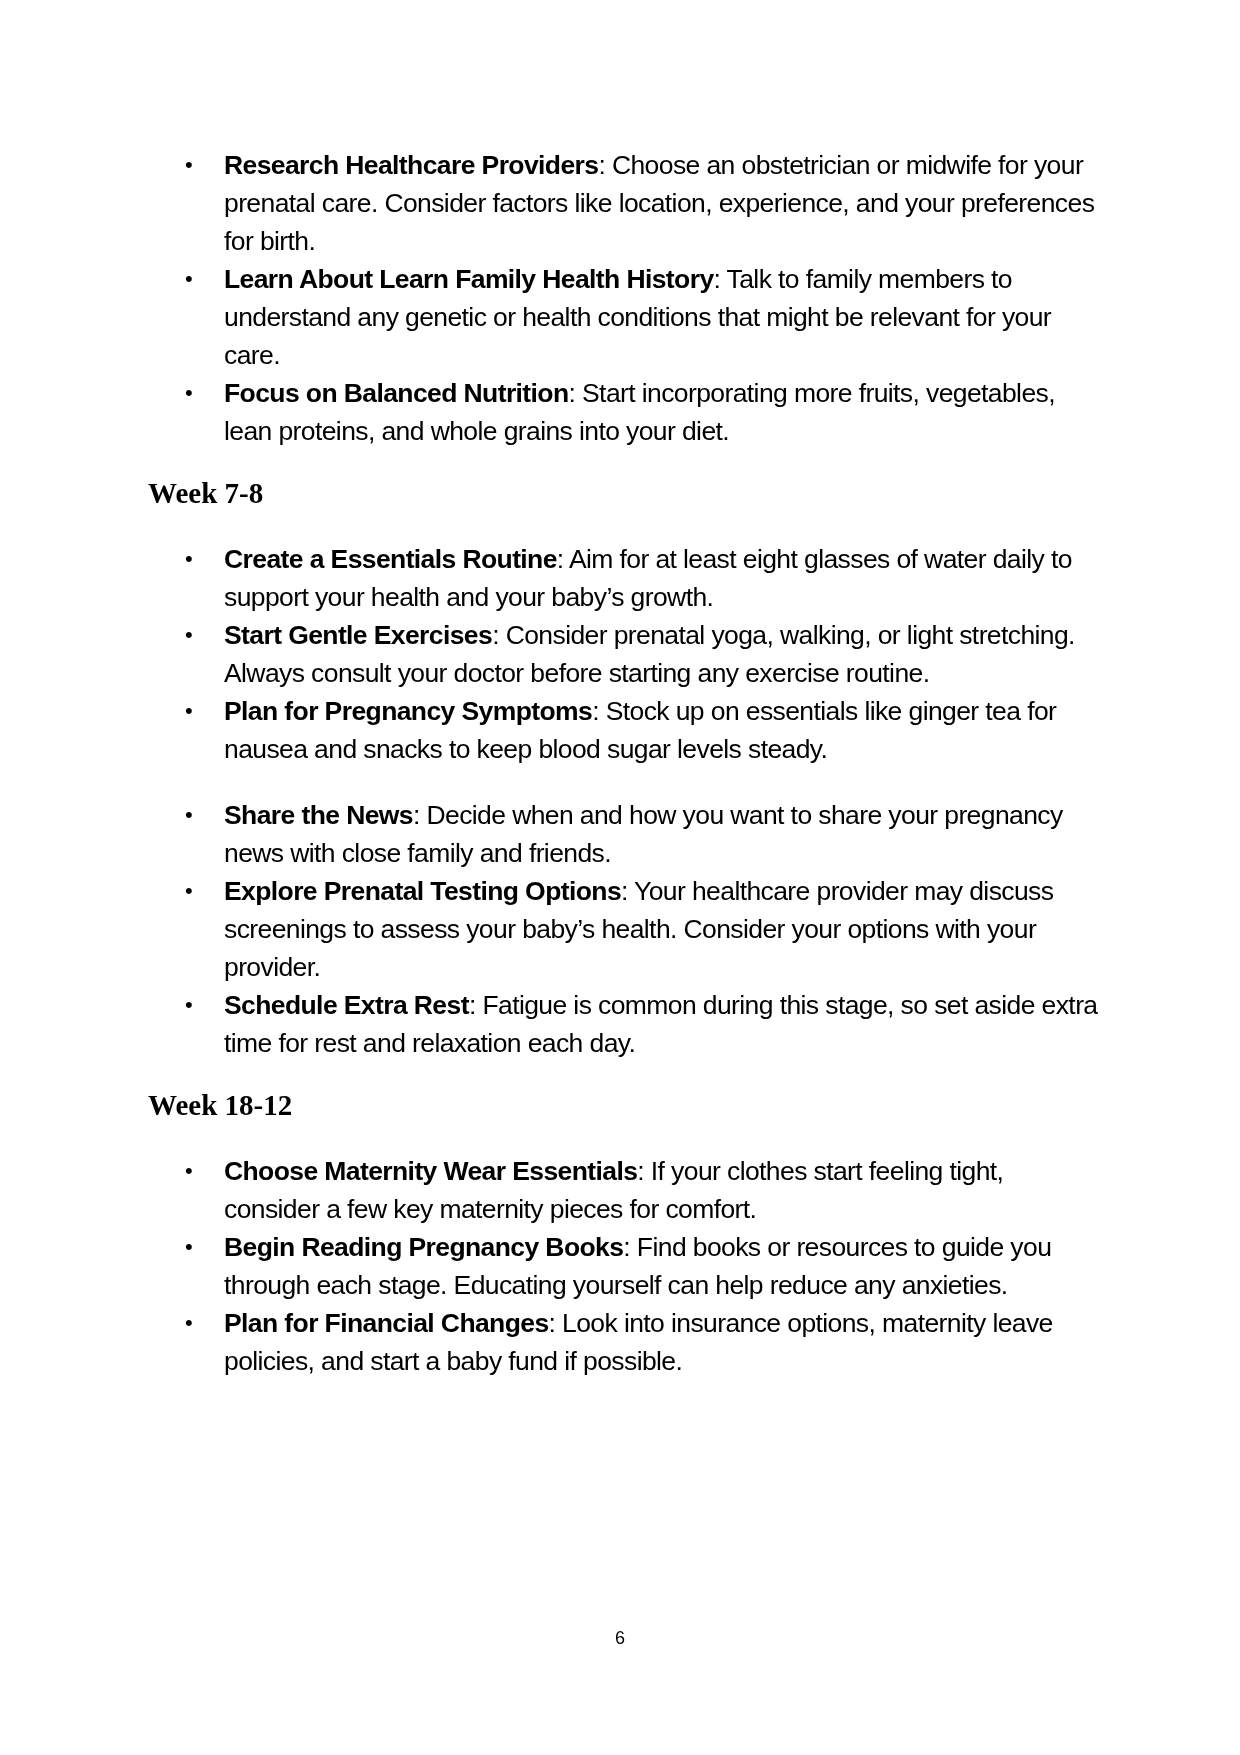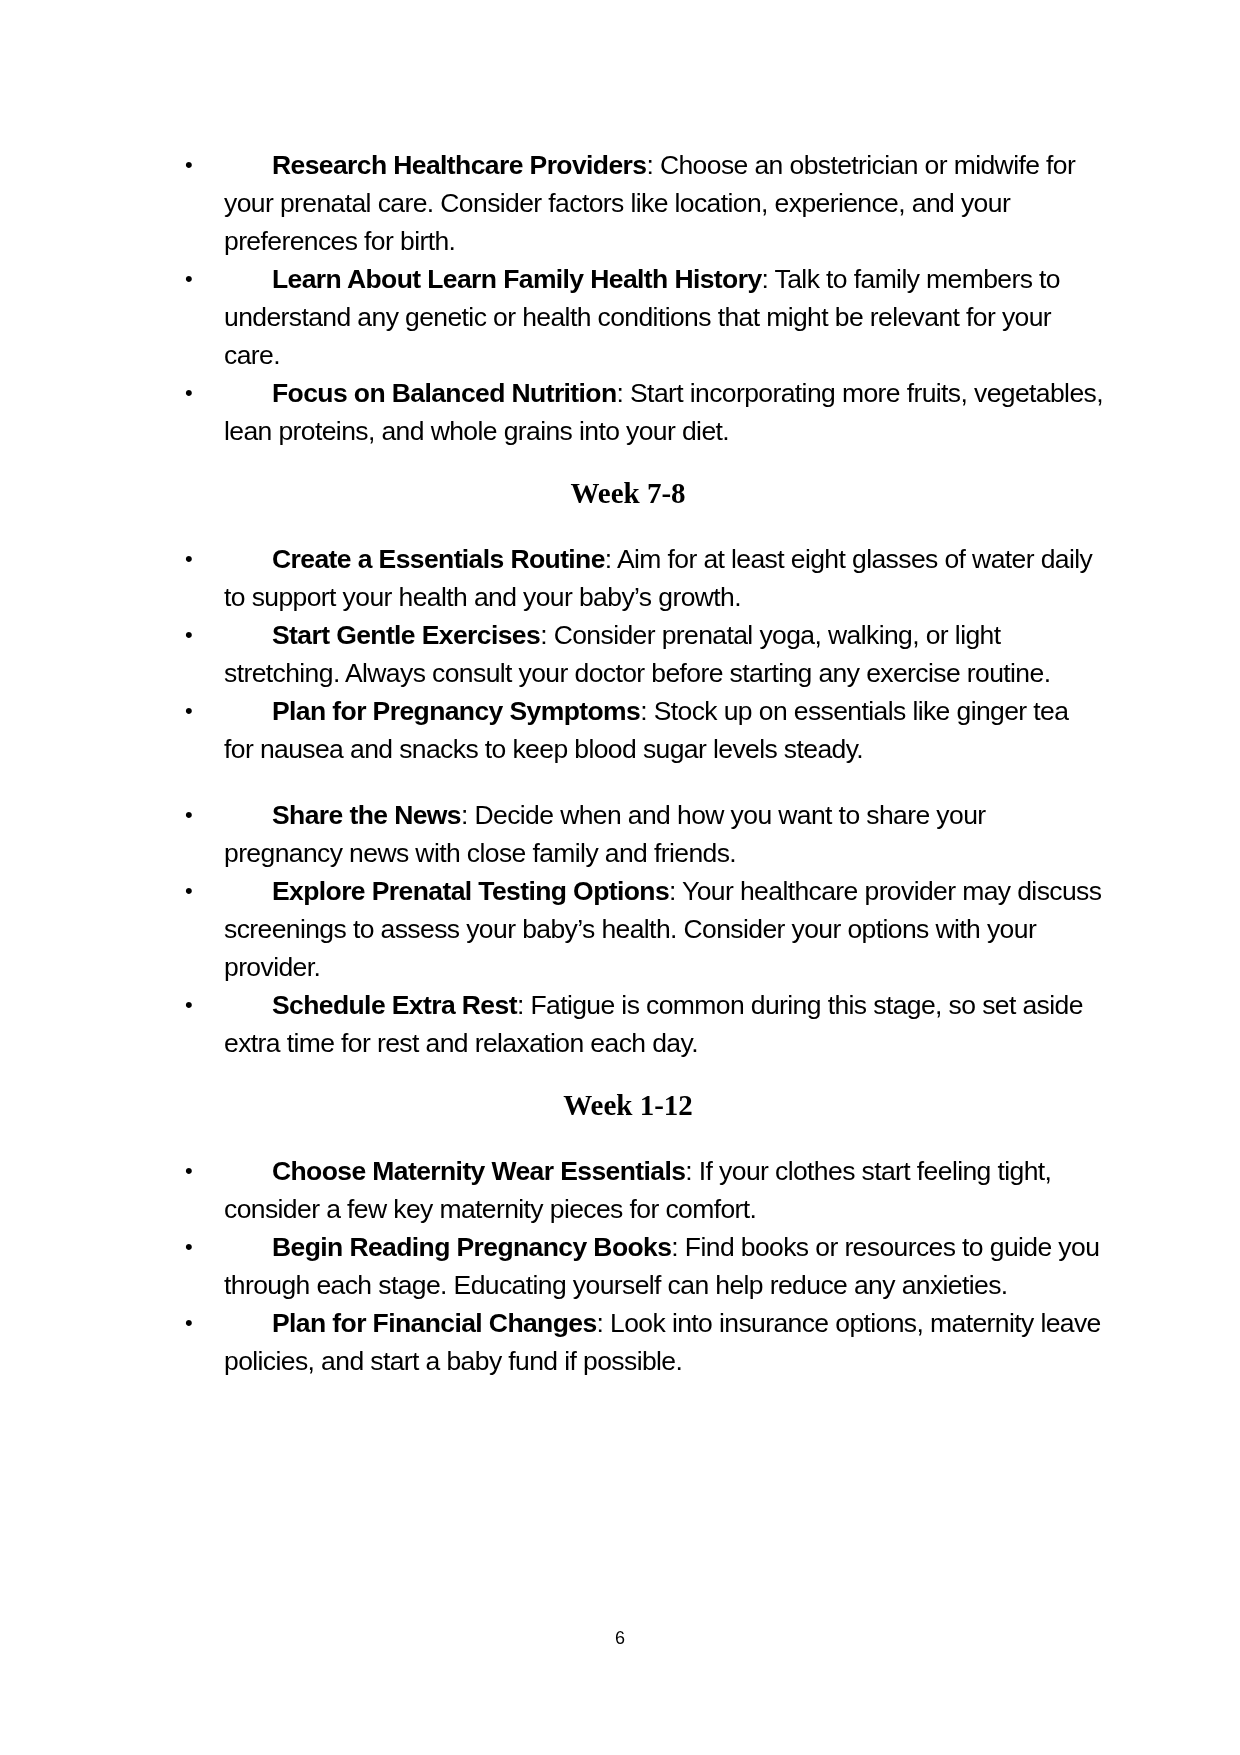--- a/index.html
+++ b/index.html
@@ -4,24 +4,24 @@
   <style>
     html, body { margin: 0; padding: 0; background: #ffffff; }
     body { width: 1240px; height: 1755px; position: relative; overflow: hidden; color: #000; }
     .page { position: absolute; left: 0; top: 0; width: 1240px; height: 1755px; }
     .content { position: absolute; left: 148px; top: 146px; width: 960px; }
     .list { list-style: none; margin: 0; padding: 0; }
     .item { position: relative; padding-left: 76px; font-family: "Liberation Sans", sans-serif;
             font-size: 26.5px; line-height: 38px; letter-spacing: -0.6px; word-spacing: 0px;
             width: 880px; }
     .bullet { position: absolute; left: 37px; top: 0; font-size: 22px; line-height: 38px; }
-    .term { font-weight: bold; margin-left: 48px; }
+    .term { font-weight: bold; }
     .heading { font-family: "Liberation Serif", serif; font-weight: bold; font-size: 29px;
                line-height: 38px; margin: 0; }
-    .h-gap-before { margin-top: 24px; text-align: center; }
+    .h-gap-before { margin-top: 24px; }
     .list-after-h { margin-top: 28px; }
     .page-number { position: absolute; left: 0; width: 1240px; top: 1628px; text-align: center;
                    font-family: "Liberation Sans", sans-serif; font-size: 18px; }
   </style>
 </head>
 <body>
 
 <div class="page">
   <div class="content">
 
@@ -64,21 +64,21 @@
       <li class="item">
         <span class="bullet">•</span>
         <span class="term">Explore Prenatal Testing Options</span><span>: Your healthcare provider may discuss screenings to assess your baby’s health. Consider your options with your provider.</span>
       </li>
       <li class="item">
         <span class="bullet">•</span>
         <span class="term">Schedule Extra Rest</span><span>: Fatigue is common during this stage, so set aside extra time for rest and relaxation each day.</span>
       </li>
     </ul>
 
-    <h2 class="heading h-gap-before">Week 1-12</h2>
+    <h2 class="heading h-gap-before">Week 18-12</h2>
     <ul class="list list-after-h">
       <li class="item">
         <span class="bullet">•</span>
         <span class="term">Choose Maternity Wear Essentials</span><span>: If your clothes start feeling tight, consider a few key maternity pieces for comfort.</span>
       </li>
       <li class="item">
         <span class="bullet">•</span>
         <span class="term">Begin Reading Pregnancy Books</span><span>: Find books or resources to guide you through each stage. Educating yourself can help reduce any anxieties.</span>
       </li>
       <li class="item">

